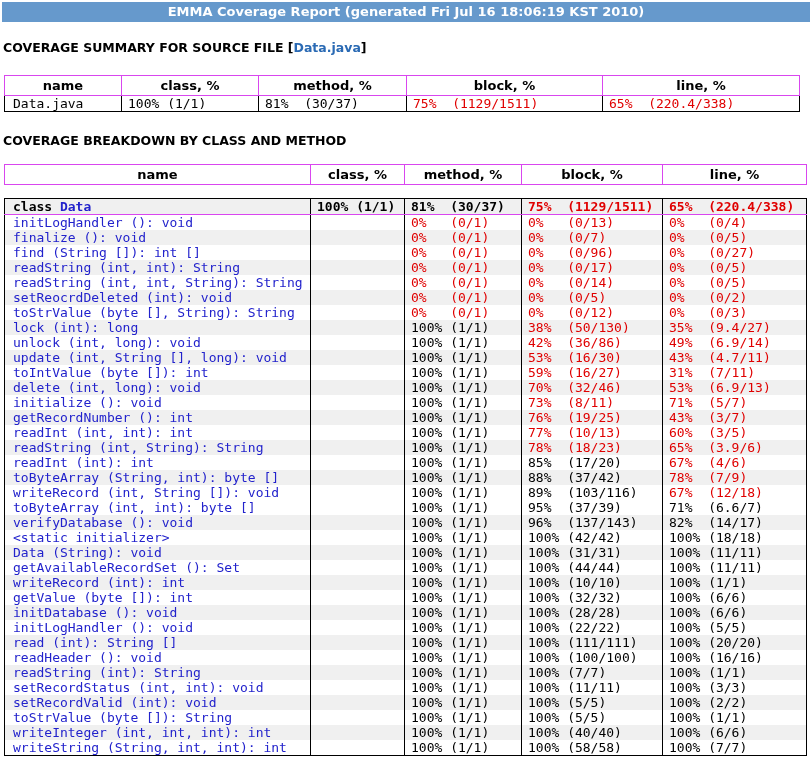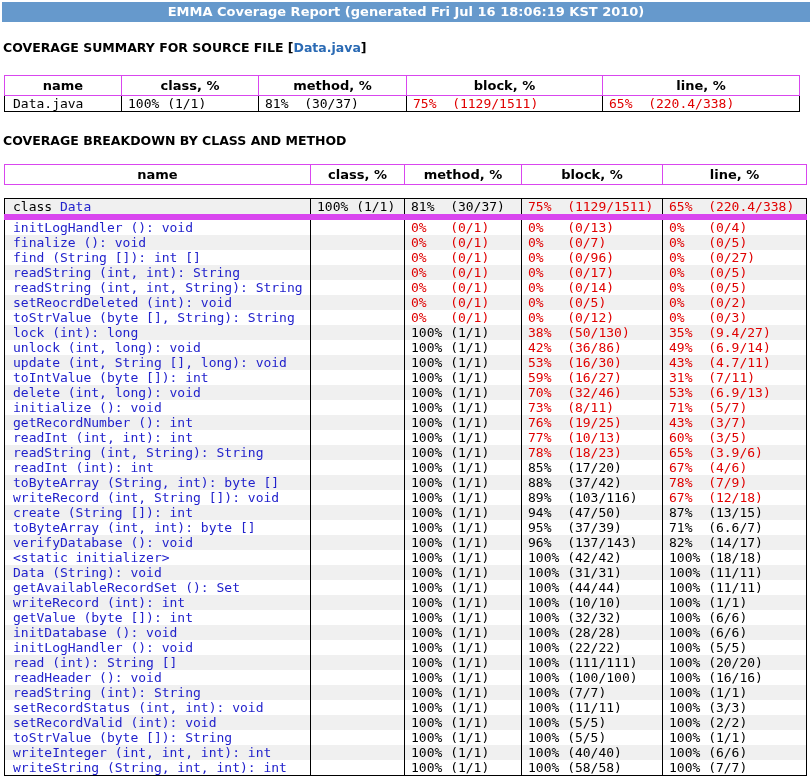--- a/index.html
+++ b/index.html
@@ -37,21 +37,21 @@
     white-space:pre; overflow:hidden; vertical-align:middle;
   }
   td.name { padding-left:8px; }
   td a { color:var(--link); text-decoration:none; }
   .low { color:var(--low); }
 
   table.sum { margin-top:20px; border:1px solid #000; }
   table.bh  { margin-top:16px; border:1px solid #000; }
   table.bd  { margin-top:13px; border:1px solid #000; }
   table.bd tr.stripe td { background:var(--stripe); }
-  table.bd tr.class-row td { border-bottom:6px solid #d946ef; }
+  table.bd tr.class-row td { border-bottom:1px solid #d946ef;font-weight:bold; }
 </style>
 </head>
 <body>
 
 <div>
 
   <div class="titlebar">EMMA Coverage Report (generated Fri Jul 16 18:06:19 KST 2010)</div>
 
 
   <h2><span>COVERAGE SUMMARY FOR SOURCE FILE [</span><a href="#">Data.java</a><span>]</span></h2>
@@ -247,27 +247,20 @@
           <td>88%  (37/42)</td>
           <td class="low">78%  (7/9)</td>
         </tr>
         <tr>
           <td class="name"><a href="#">writeRecord (int, String []): void</a></td>
           <td></td>
           <td>100% (1/1)</td>
           <td>89%  (103/116)</td>
           <td class="low">67%  (12/18)</td>
         </tr>
-        <tr class="stripe">
-          <td class="name"><a href="#">create (String []): int</a></td>
-          <td></td>
-          <td>100% (1/1)</td>
-          <td>94%  (47/50)</td>
-          <td>87%  (13/15)</td>
-        </tr>
         <tr>
           <td class="name"><a href="#">toByteArray (int, int): byte []</a></td>
           <td></td>
           <td>100% (1/1)</td>
           <td>95%  (37/39)</td>
           <td>71%  (6.6/7)</td>
         </tr>
         <tr class="stripe">
           <td class="name"><a href="#">verifyDatabase (): void</a></td>
           <td></td>

